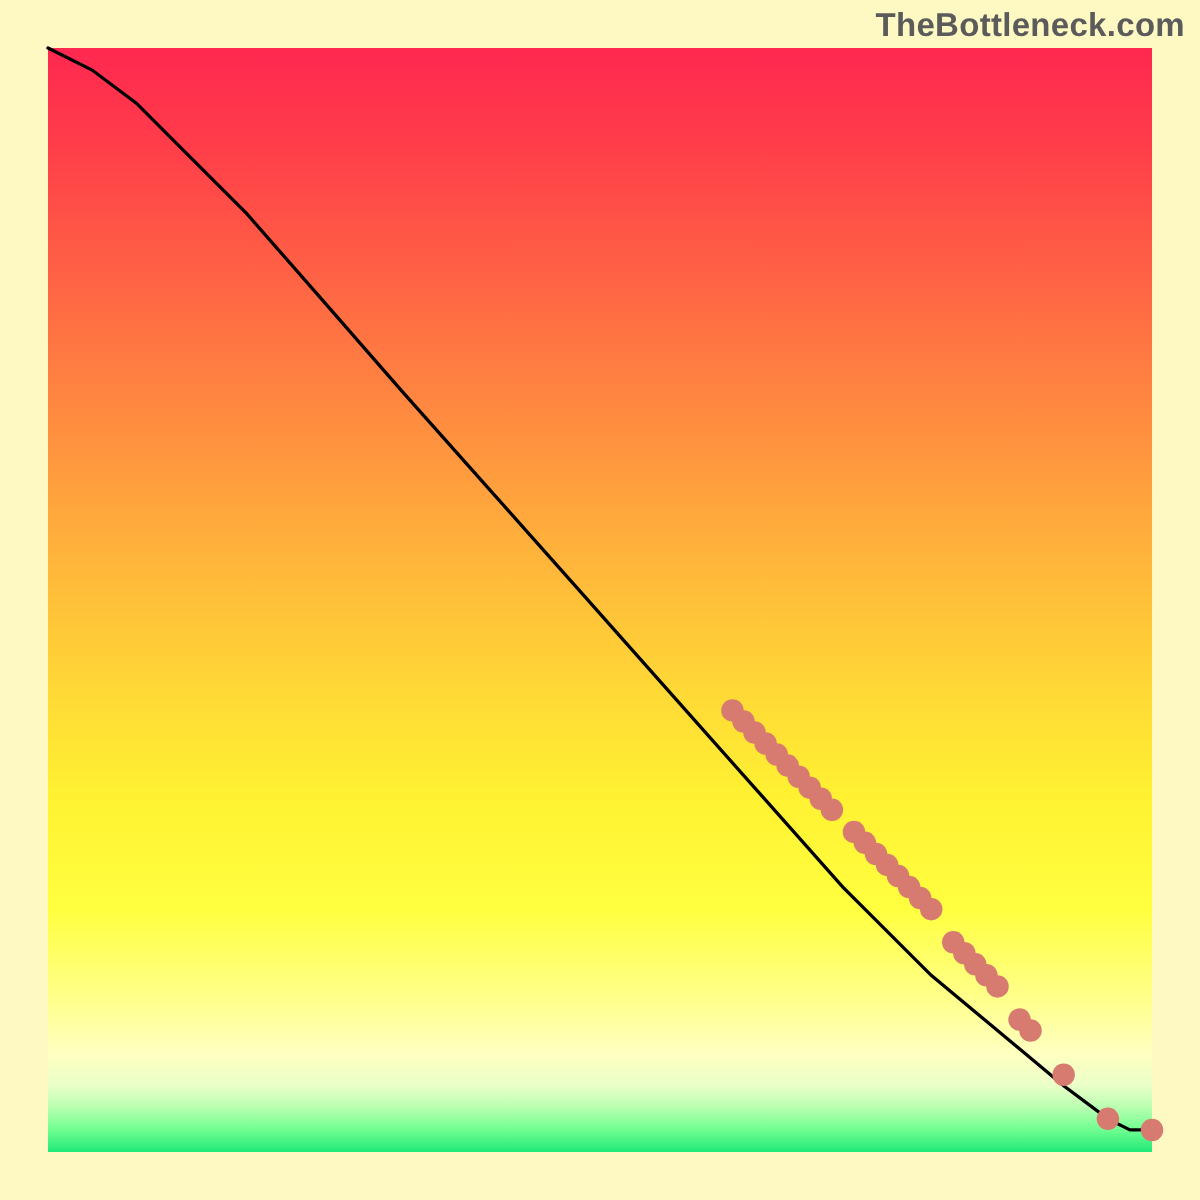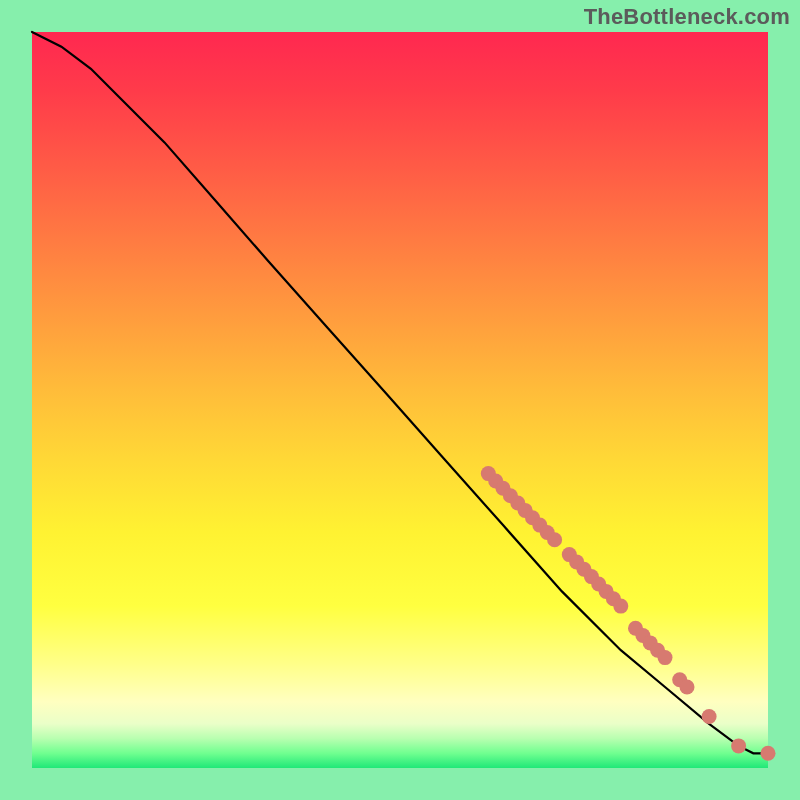--- a/index.html
+++ b/index.html
@@ -1,21 +1,21 @@
 <!DOCTYPE html>
 <html><head>
 <meta charset="utf-8">
 <style>
   * { margin: 0; padding: 0; box-sizing: border-box; }
   html, body { width: 800px; height: 800px; overflow: hidden; background: #000; }
   .frame {
     position: relative;
     width: 800px;
     height: 800px;
-    background: #86efac;
+    background: #fef9c3;
   }
   .watermark {
     position: absolute;
     top: 4px;
     right: 10px;
     font-family: Arial, Helvetica, sans-serif;
     font-size: 22px;
     font-weight: 600;
     color: #5b5b5b;
     letter-spacing: 0.2px;

